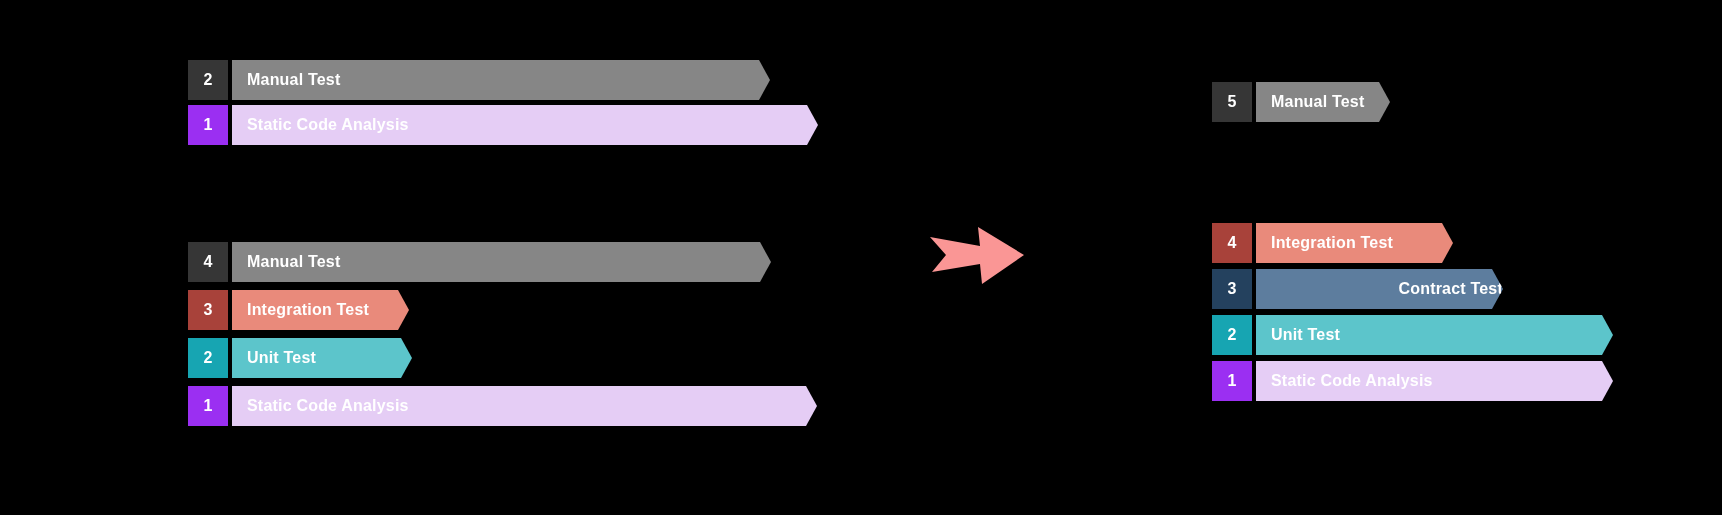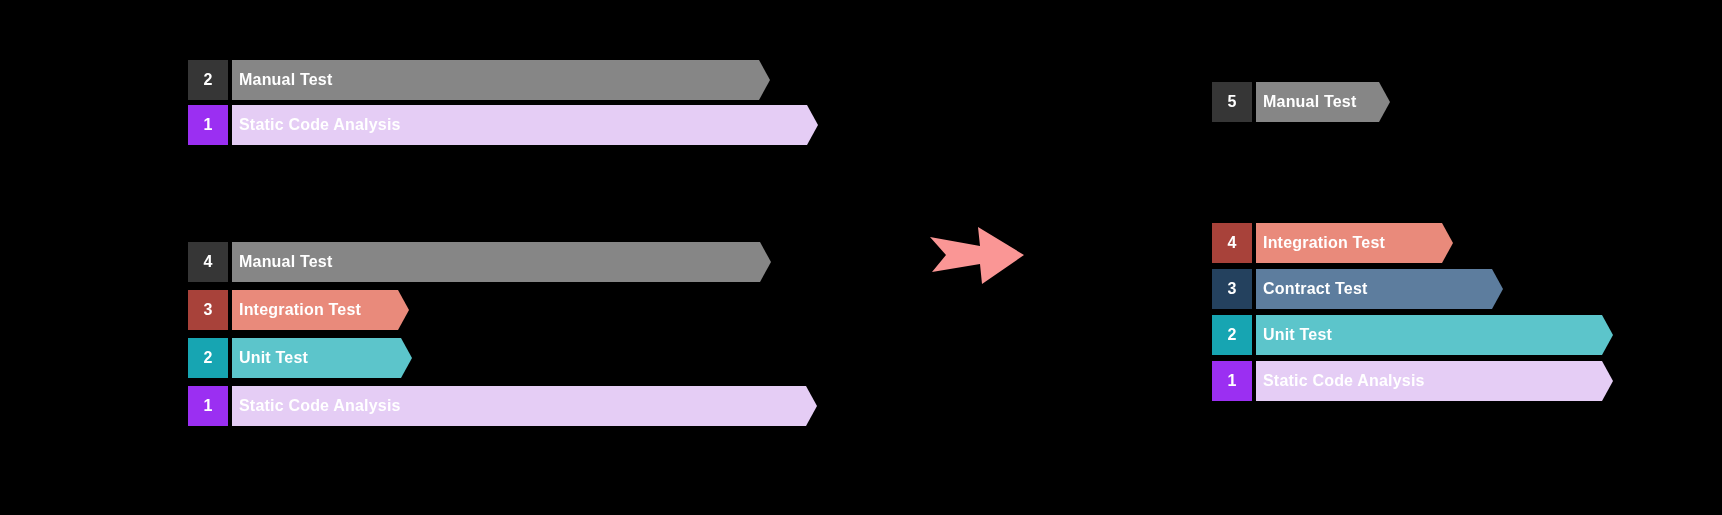--- a/index.html
+++ b/index.html
@@ -30,21 +30,21 @@
     align-items: center;
     justify-content: center;
     color: #ffffff;
     font-weight: 700;
     font-size: 16px;
   }
   .bar {
     display: flex;
     align-items: center;
     box-sizing: border-box;
-    padding-left: 7px;
+    padding-left: 15px;
     clip-path: polygon(0 0, calc(100% - 11px) 0, 100% 50%, calc(100% - 11px) 100%, 0 100%);
   }
   .bar-label {
     color: #ffffff;
     font-weight: 700;
     font-size: 16px;
     white-space: nowrap;
     letter-spacing: 0.2px;
   }
   .arrow-layer {
@@ -114,21 +114,21 @@
     </div>
     <div class="group" style="left: 1212px; top: 223px;">
       <div class="bar-row" style="top: 0px; height: 40px;">
     <div class="num-box" style="width: 40px; background: rgb(168, 66, 58);">4</div>
     <div class="bar" style="width: 197px; margin-left: 4px; background: rgb(233, 138, 123);">
       <span class="bar-label">Integration Test</span>
     </div>
   </div>
       <div class="bar-row" style="top: 46px; height: 40px;">
     <div class="num-box" style="width: 40px; background: rgb(36, 65, 94);">3</div>
-    <div class="bar" style="width: 247px; margin-left: 4px; background: rgb(93, 125, 158);">
+    <div class="bar" style="width: 247px; margin-left: 4px; background: rgb(93, 125, 158); justify-content: flex-end;">
       <span class="bar-label">Contract Test</span>
     </div>
   </div>
       <div class="bar-row" style="top: 92px; height: 40px;">
     <div class="num-box" style="width: 40px; background: rgb(23, 165, 178);">2</div>
     <div class="bar" style="width: 357px; margin-left: 4px; background: rgb(92, 197, 203);">
       <span class="bar-label">Unit Test</span>
     </div>
   </div>
       <div class="bar-row" style="top: 138px; height: 40px;">

